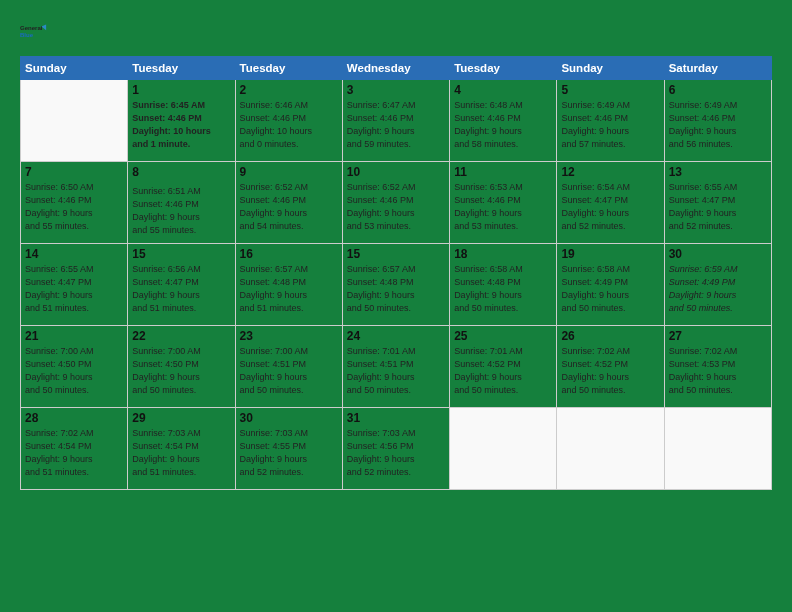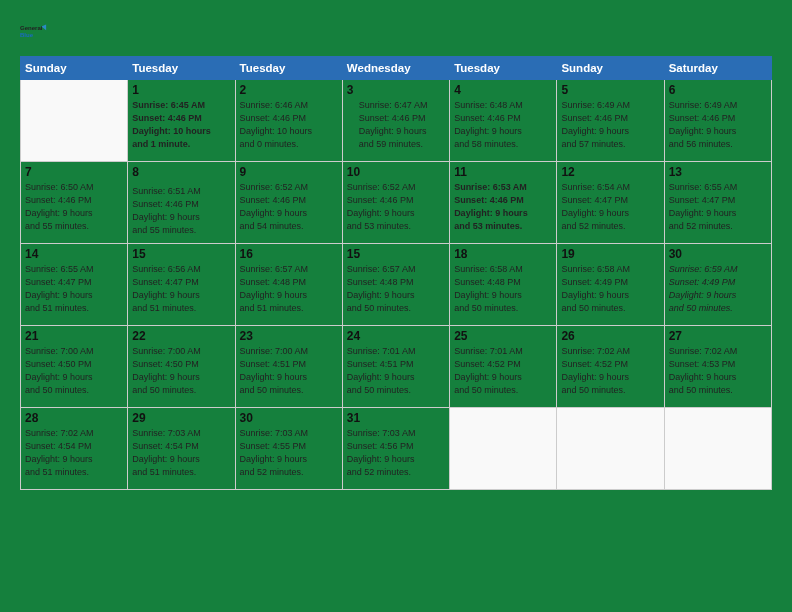--- a/index.html
+++ b/index.html
@@ -134,21 +134,21 @@
           </td>
           <td>
             <div class="day-num">2</div>
             <div class="day-info" style="white-space: pre-line;">Sunrise: 6:46 AM
 Sunset: 4:46 PM
 Daylight: 10 hours
 and 0 minutes.</div>
           </td>
           <td>
             <div class="day-num">3</div>
-            <div class="day-info" style="white-space: pre-line; margin-left: 12px;">Sunrise: 6:47 AM
+            <div class="day-info" style="white-space: pre-line;">Sunrise: 6:47 AM
 Sunset: 4:46 PM
 Daylight: 9 hours
 and 59 minutes.</div>
           </td>
           <td>
             <div class="day-num">4</div>
             <div class="day-info" style="white-space: pre-line;">Sunrise: 6:48 AM
 Sunset: 4:46 PM
 Daylight: 9 hours
 and 58 minutes.</div>
@@ -192,21 +192,21 @@
           </td>
           <td>
             <div class="day-num">10</div>
             <div class="day-info" style="white-space: pre-line;">Sunrise: 6:52 AM
 Sunset: 4:46 PM
 Daylight: 9 hours
 and 53 minutes.</div>
           </td>
           <td>
             <div class="day-num">11</div>
-            <div class="day-info" style="white-space: pre-line; font-weight: bold;">Sunrise: 6:53 AM
+            <div class="day-info" style="white-space: pre-line;">Sunrise: 6:53 AM
 Sunset: 4:46 PM
 Daylight: 9 hours
 and 53 minutes.</div>
           </td>
           <td>
             <div class="day-num">12</div>
             <div class="day-info" style="white-space: pre-line;">Sunrise: 6:54 AM
 Sunset: 4:47 PM
 Daylight: 9 hours
 and 52 minutes.</div>

